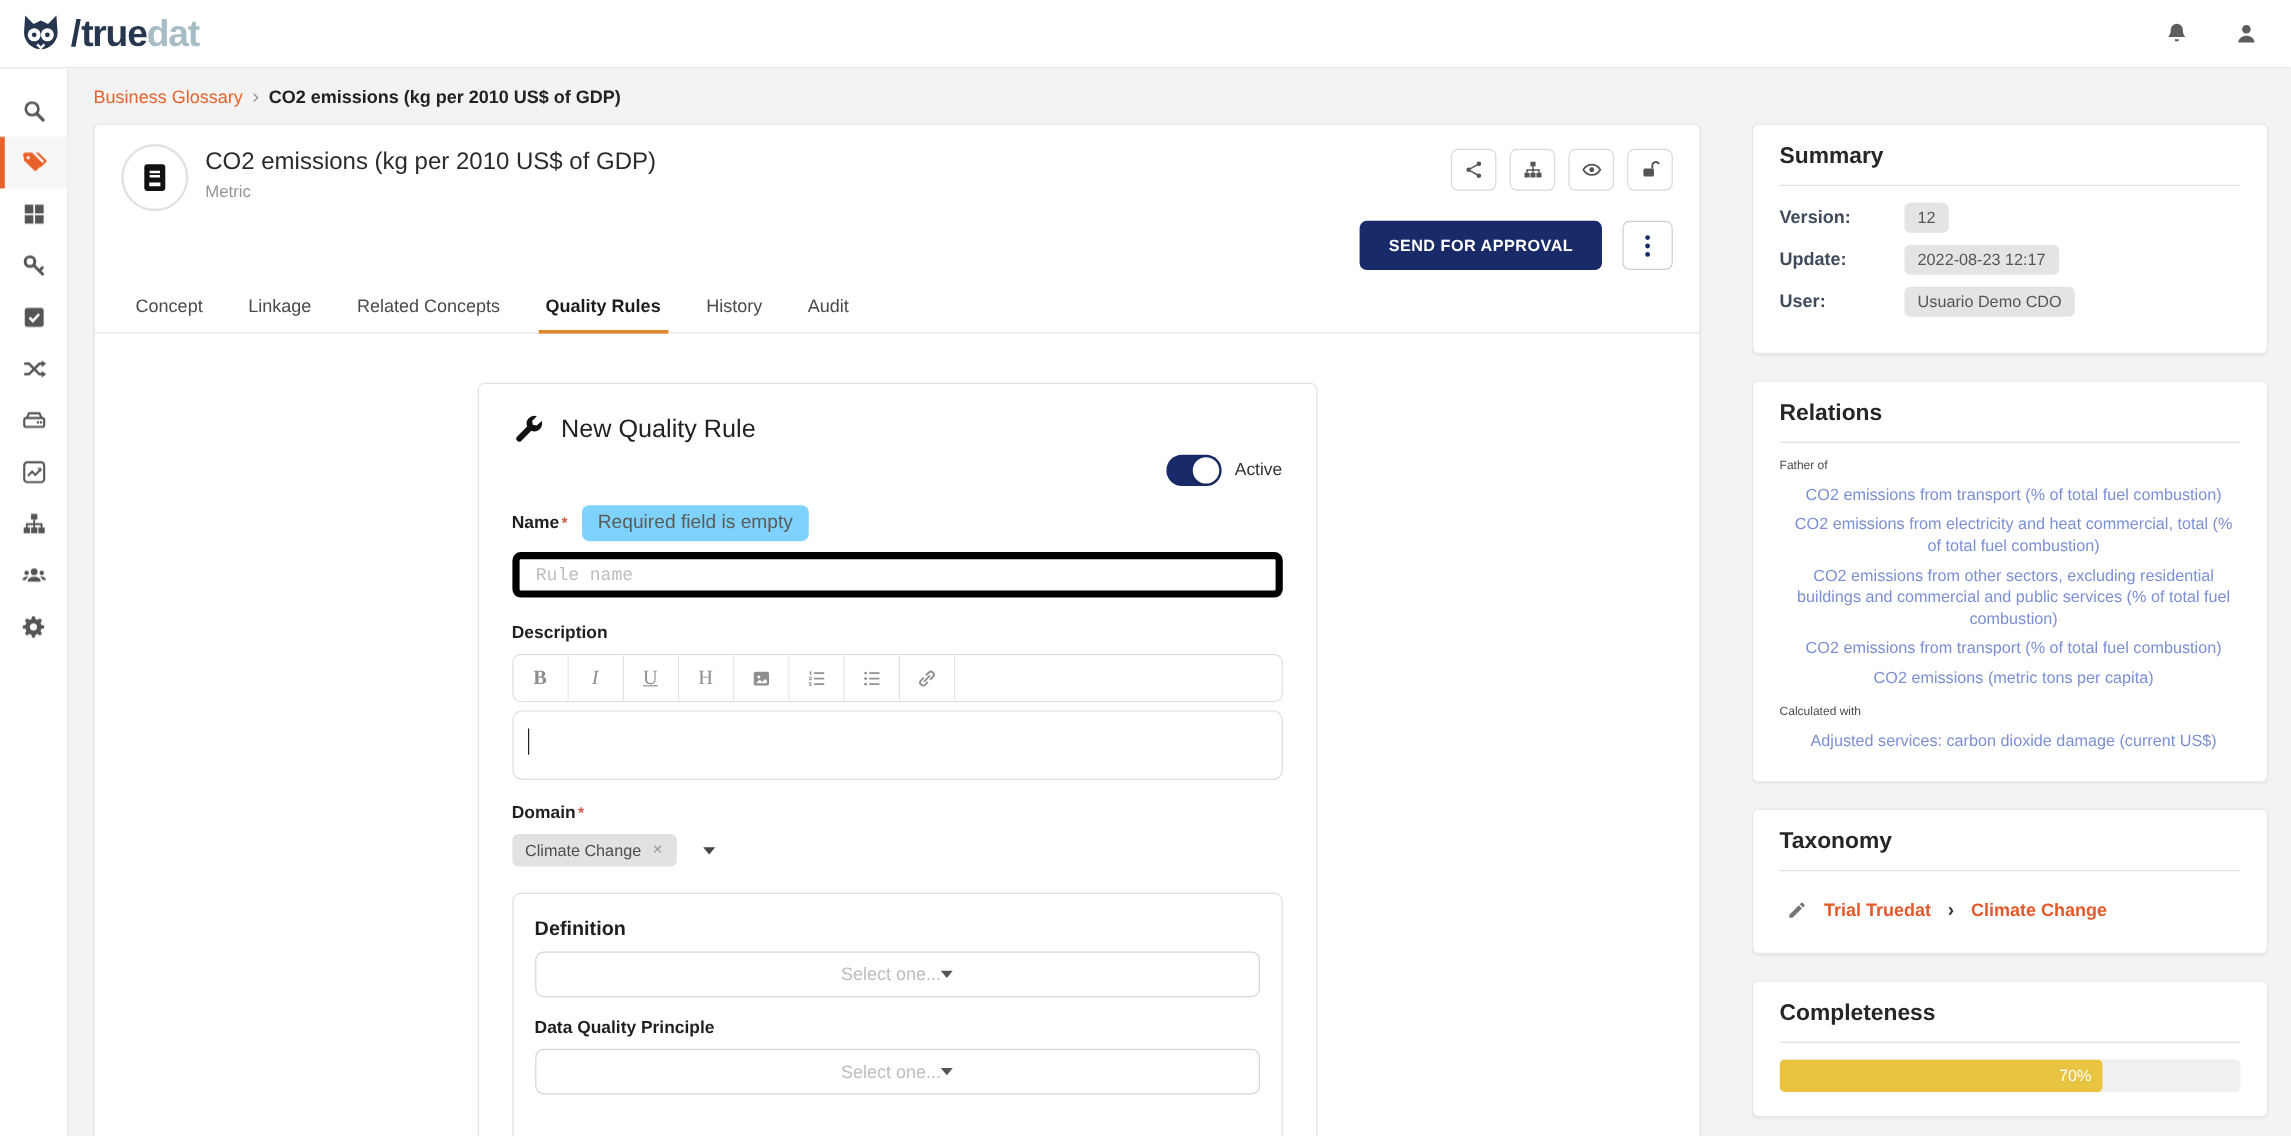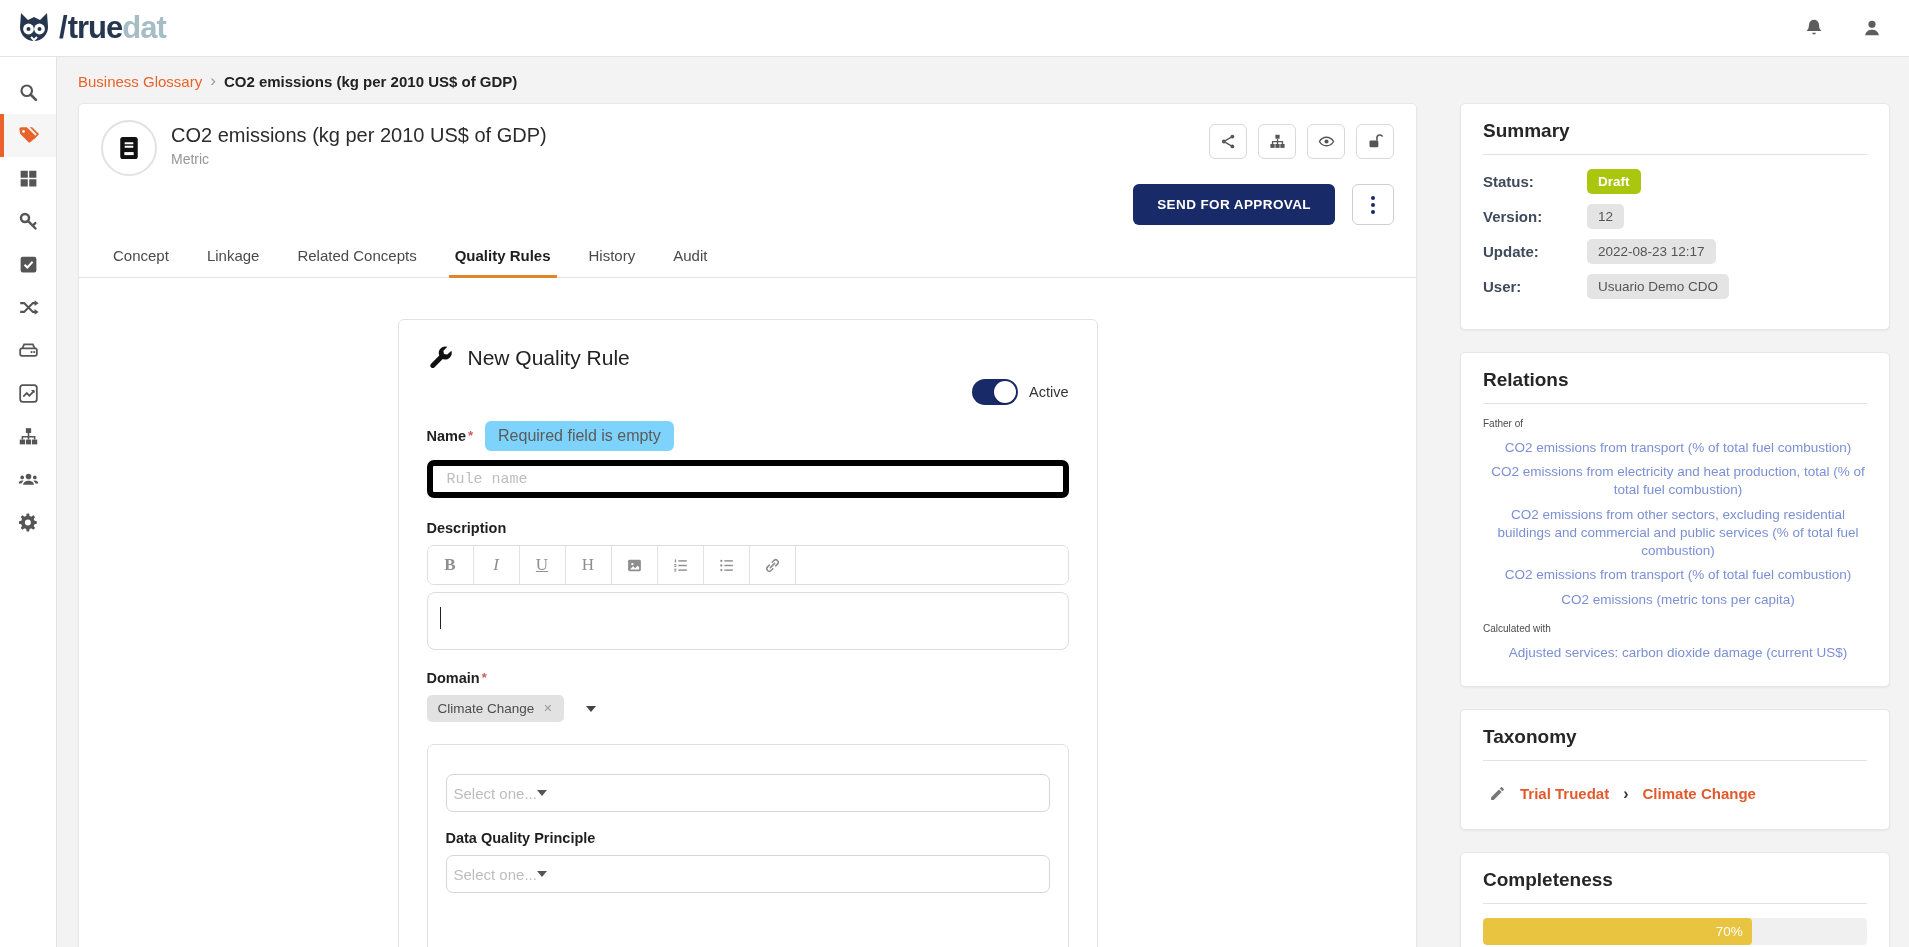--- a/index.html
+++ b/index.html
@@ -143,21 +143,21 @@
   }
   
   .definition-box{
     margin-top:22px; border:1px solid #e0e0e0; border-radius:7px; padding:20px 18px 30px 18px;
     min-height:290px;
   }
   .definition-title{ font-size:16.5px; font-weight:bold; color:#1f1f1f; }
   .def-label{ font-size:14.5px; font-weight:bold; color:#1f1f1f; margin-top:18px; }
   .select{
     margin-top:9px; height:38px; border:1px solid #d6d6d6; border-radius:7px; background:#fff;
-    display:flex; align-items:center; justify-content:flex-start; padding:0 7px; cursor:pointer;
+    display:flex; align-items:center; justify-content:center; padding:0 24px; cursor:pointer;
   }
   .select .ph{ color:#bdbdbd; font-size:15px; }
   .select .dd-caret{ border-top-color:#555; }
   
   .right-col{ width:430px; display:flex; flex-direction:column; gap:22px; }
   .panel{ padding:16px 22px 20px 22px; }
   .panel-title{ font-size:19px; font-weight:bold; color:#262626; }
   .rule-line{ height:1px; background:#e2e2e2; margin:12px 0 14px 0; }
   
   .sum-row{ display:flex; align-items:center; margin-bottom:10px; }
@@ -454,20 +454,21 @@
         </div>
         <div class="chip-row">
           <span class="chip">
               <span>Climate Change</span>
               <span class="chip-x">✕</span>
             </span>
           <span class="dd-caret"></span>
         </div>
 
         <div class="definition-box">
+          <div class="definition-title">Definition</div>
 
           <div class="select">
             <span class="ph">Select one...</span>
             <span class="dd-caret"></span>
           </div>
 
           <div class="def-label">Data Quality Principle</div>
           <div class="select">
             <span class="ph">Select one...</span>
             <span class="dd-caret"></span>
@@ -475,45 +476,41 @@
 
         </div>
       </div>
     </section>
 
     <aside class="right-col">
 
       <div class="card panel">
         <div class="panel-title">Summary</div>
         <div class="rule-line"></div>
-        <div class="sum-row">
-          <span class="sum-label">Status:</span>
-          <span class="badge badge-green">Draft</span>
-        </div>
         <div class="sum-row">
           <span class="sum-label">Version:</span>
           <span class="badge badge-gray">12</span>
         </div>
         <div class="sum-row">
           <span class="sum-label">Update:</span>
           <span class="badge badge-gray">2022-08-23 12:17</span>
         </div>
         <div class="sum-row">
           <span class="sum-label">User:</span>
           <span class="badge badge-gray">Usuario Demo CDO</span>
         </div>
       </div>
 
       <div class="card panel">
         <div class="panel-title">Relations</div>
         <div class="rule-line"></div>
         <div class="rel-group-label">Father of</div>
         <div class="rel-links">
           <a class="rel-link">CO2 emissions from transport (% of total fuel combustion)</a>
-          <a class="rel-link">CO2 emissions from electricity and heat production, total (% of total fuel combustion)</a>
+          <a class="rel-link">CO2 emissions from electricity and heat commercial, total (% of total fuel combustion)</a>
           <a class="rel-link">CO2 emissions from other sectors, excluding residential buildings and commercial and public services (% of total fuel combustion)</a>
           <a class="rel-link">CO2 emissions from transport (% of total fuel combustion)</a>
           <a class="rel-link">CO2 emissions (metric tons per capita)</a>
         </div>
         <div class="rel-group-label">Calculated with</div>
         <div class="rel-links" style="margin-bottom:4px;">
           <a class="rel-link">Adjusted services: carbon dioxide damage (current US$)</a>
         </div>
       </div>
 

